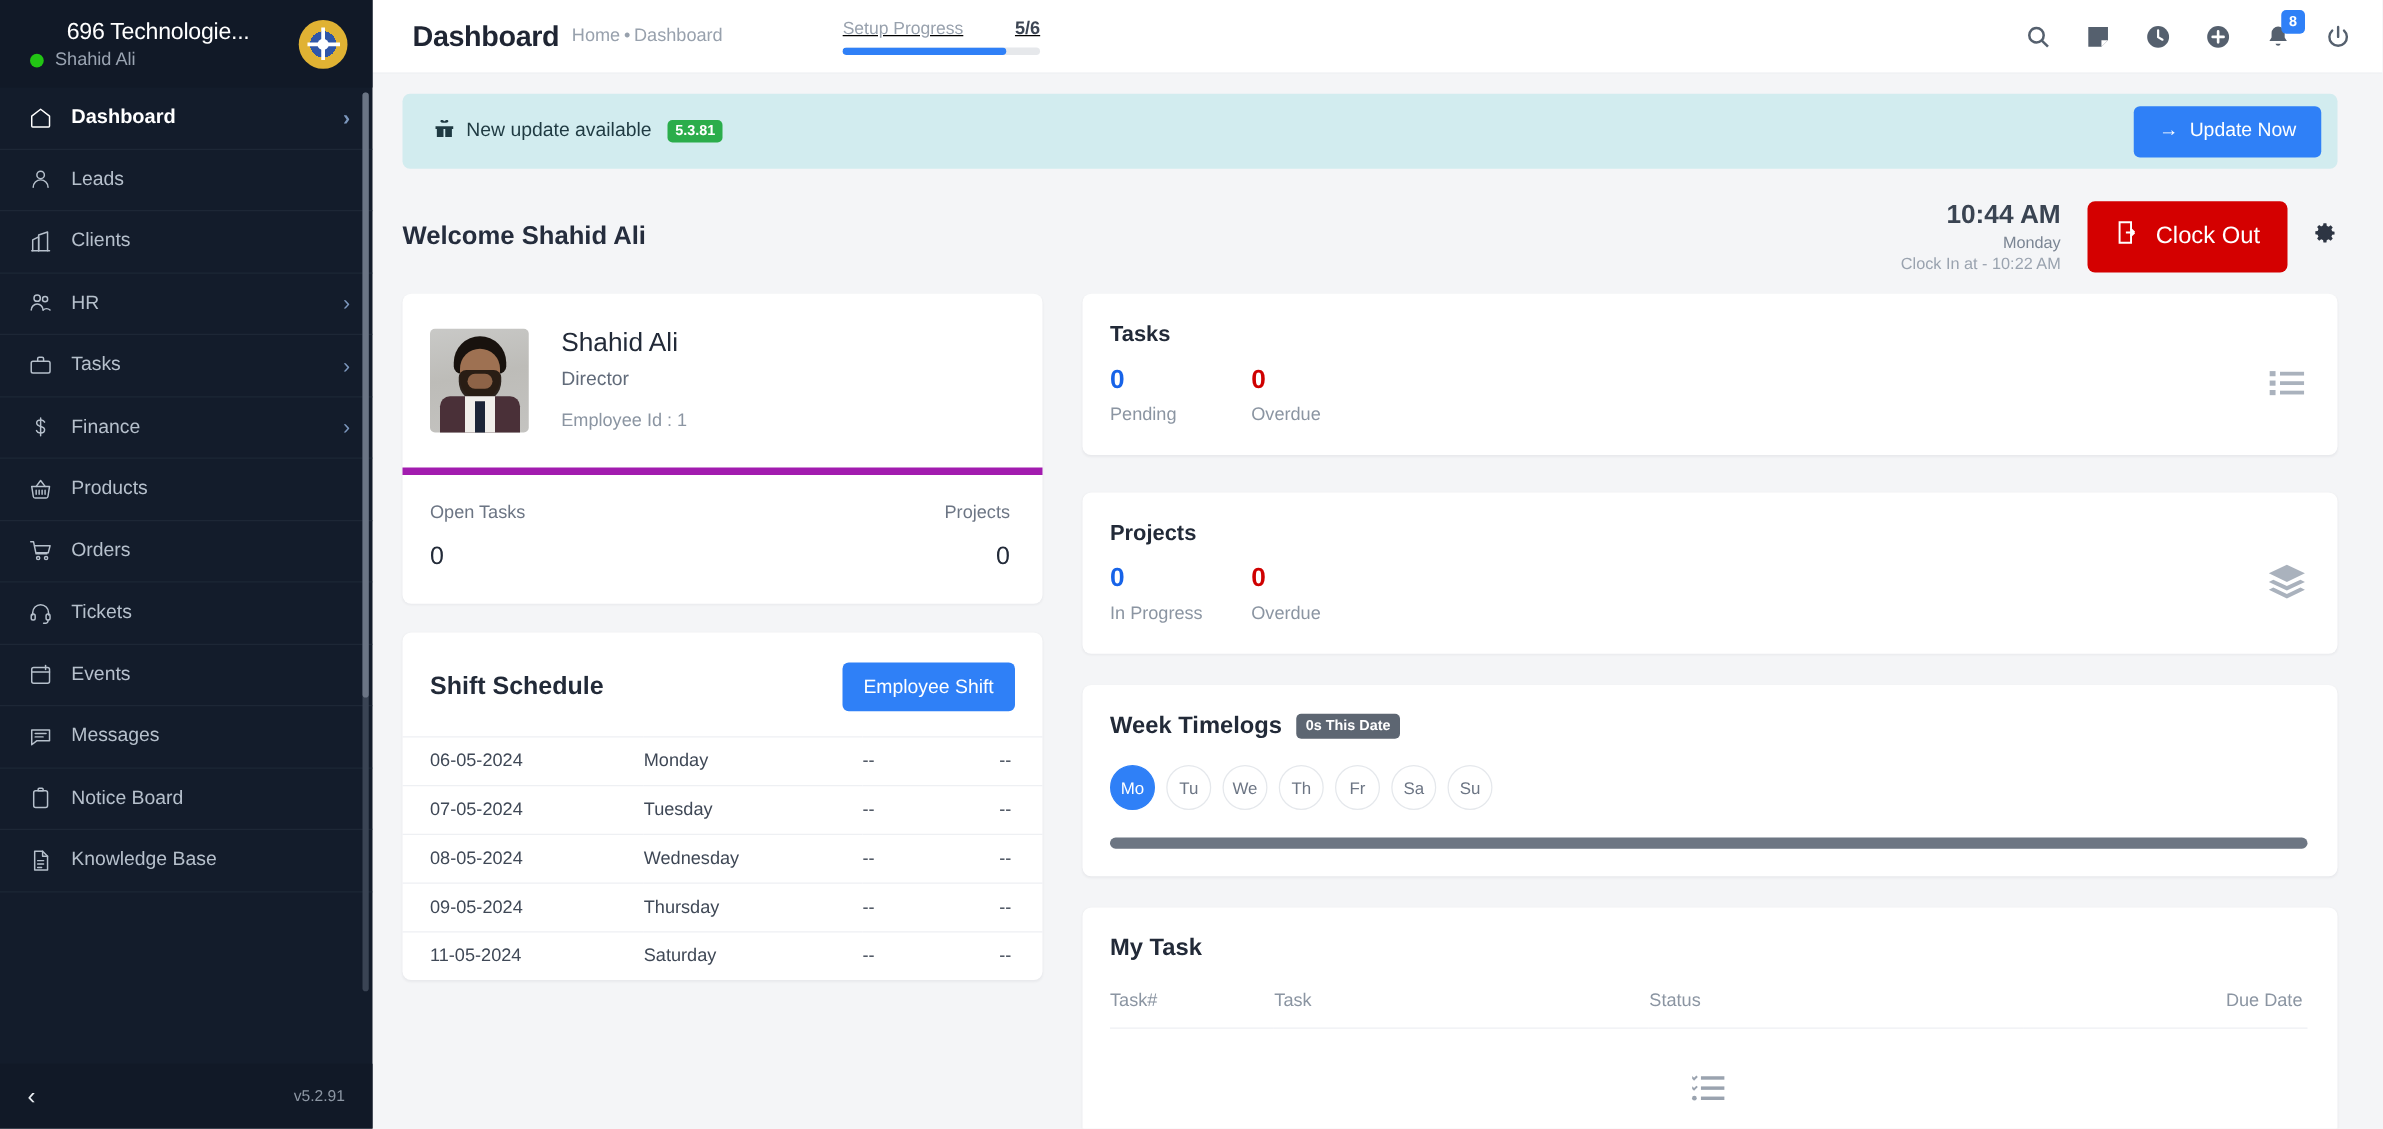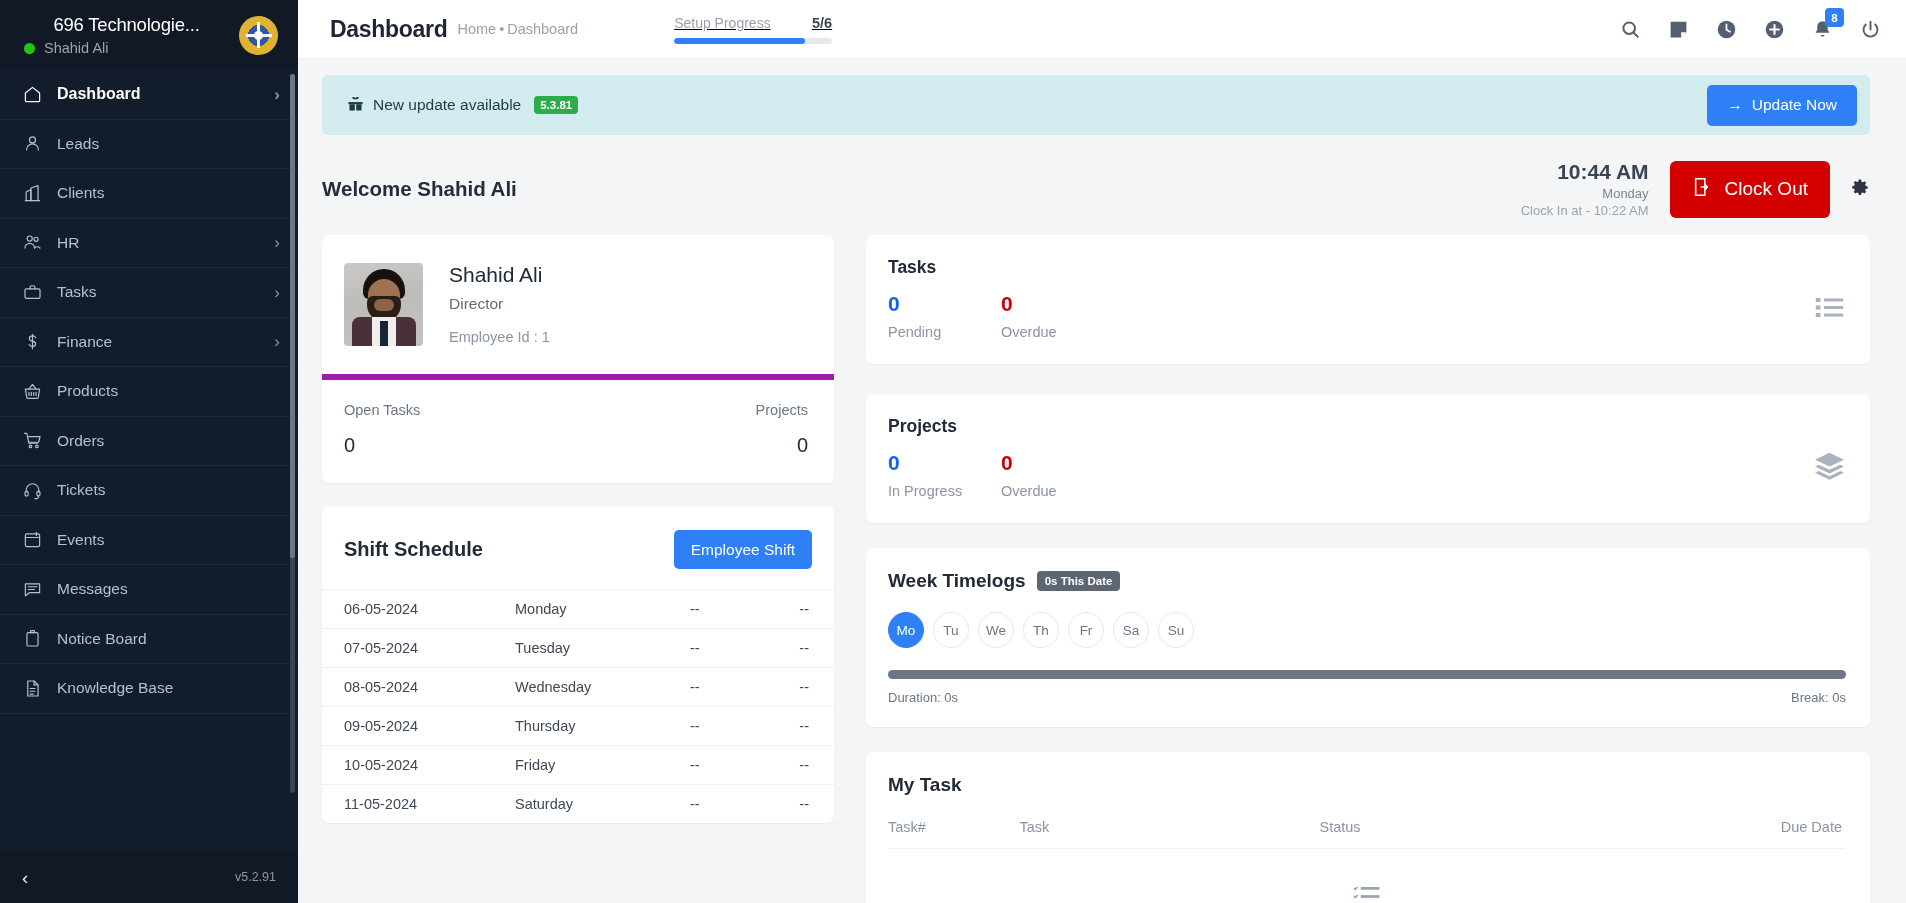--- a/index.html
+++ b/index.html
@@ -607,26 +607,20 @@
                     <td class="c-a">--</td>
                     <td class="c-b">--</td>
                   </tr>
                   <tr>
                     <td class="c-date">09-05-2024</td>
                     <td class="c-day">Thursday</td>
                     <td class="c-a">--</td>
                     <td class="c-b">--</td>
                   </tr>
                   <tr>
-                    <td class="c-date">10-05-2024</td>
-                    <td class="c-day">Friday</td>
-                    <td class="c-a">--</td>
-                    <td class="c-b">--</td>
-                  </tr>
-                  <tr>
                     <td class="c-date">11-05-2024</td>
                     <td class="c-day">Saturday</td>
                     <td class="c-a">--</td>
                     <td class="c-b">--</td>
                   </tr>
                 </tbody>
             </table>
           </div>
 
         </div>
@@ -690,24 +684,20 @@
             <div class="week-days" id="week-days">
                 <div class="day-pill active">Mo</div>
                 <div class="day-pill">Tu</div>
                 <div class="day-pill">We</div>
                 <div class="day-pill">Th</div>
                 <div class="day-pill">Fr</div>
                 <div class="day-pill">Sa</div>
                 <div class="day-pill">Su</div>
               </div>
             <div class="week-bar"></div>
-            <div class="week-foot">
-              <span>Duration: 0s</span>
-              <span>Break: 0s</span>
-            </div>
           </div>
 
           <div class="card task-card">
             <div class="task-title">My Task</div>
             <table class="task-table">
               <thead>
                 <tr>
                   <th>Task#</th>
                   <th class="th-task">Task</th>
                   <th class="th-status">Status</th>

